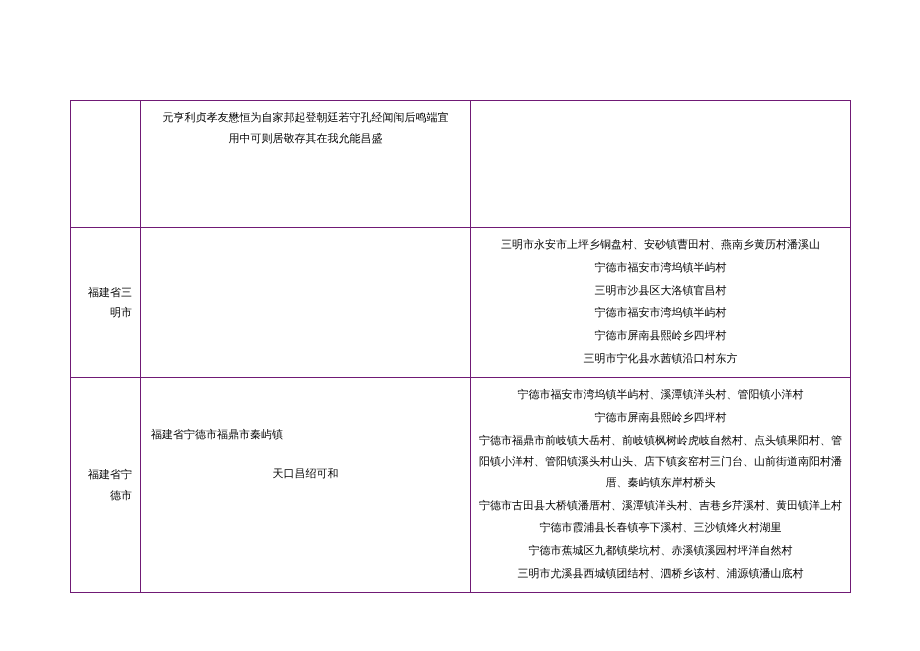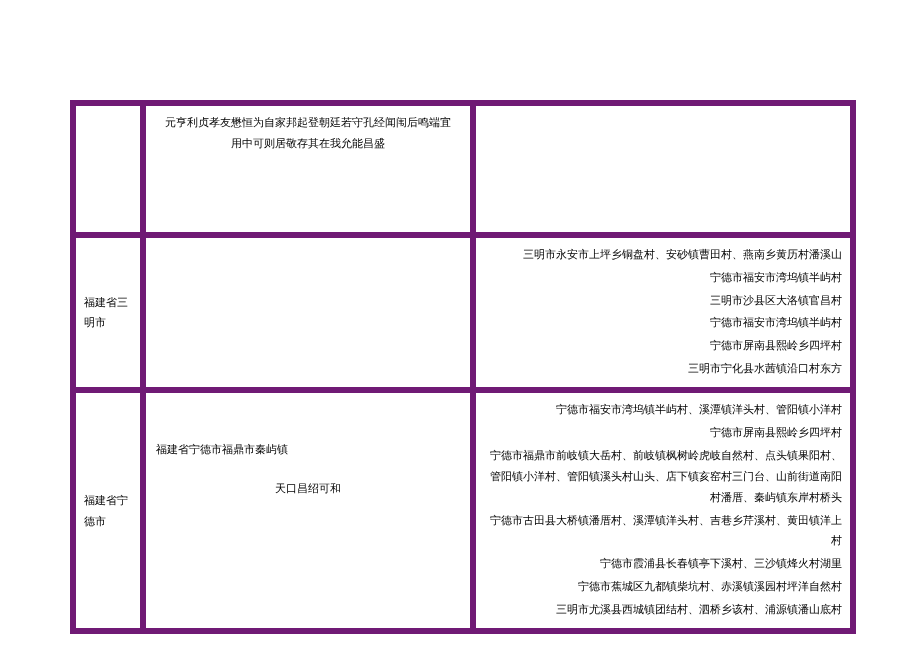--- a/index.html
+++ b/index.html
@@ -18,40 +18,40 @@
     }
     .table-wrap {
       width: 780px;
     }
     table {
       border-collapse: collapse;
       width: 100%;
       table-layout: fixed;
     }
     td {
-      border: 6px solid #701a75;
+      border: 1px solid #701a75;
       padding: 6px 8px;
       vertical-align: middle;
       line-height: 1.9;
       font-size: 11px;
     }
     td.col-region {
       width: 70px;
-      text-align: left;
+      text-align: right;
       vertical-align: middle;
     }
     td.col-mid {
       width: 330px;
       vertical-align: top;
       text-align: center;
     }
     td.col-right {
       width: 380px;
       vertical-align: top;
-      text-align: right;
+      text-align: center;
     }
     .mid-block {
       padding: 0 10px;
       line-height: 1.9;
     }
     .mid-block.top {
       text-align: center;
       margin-bottom: 40px;
     }
     .mid-heading {

